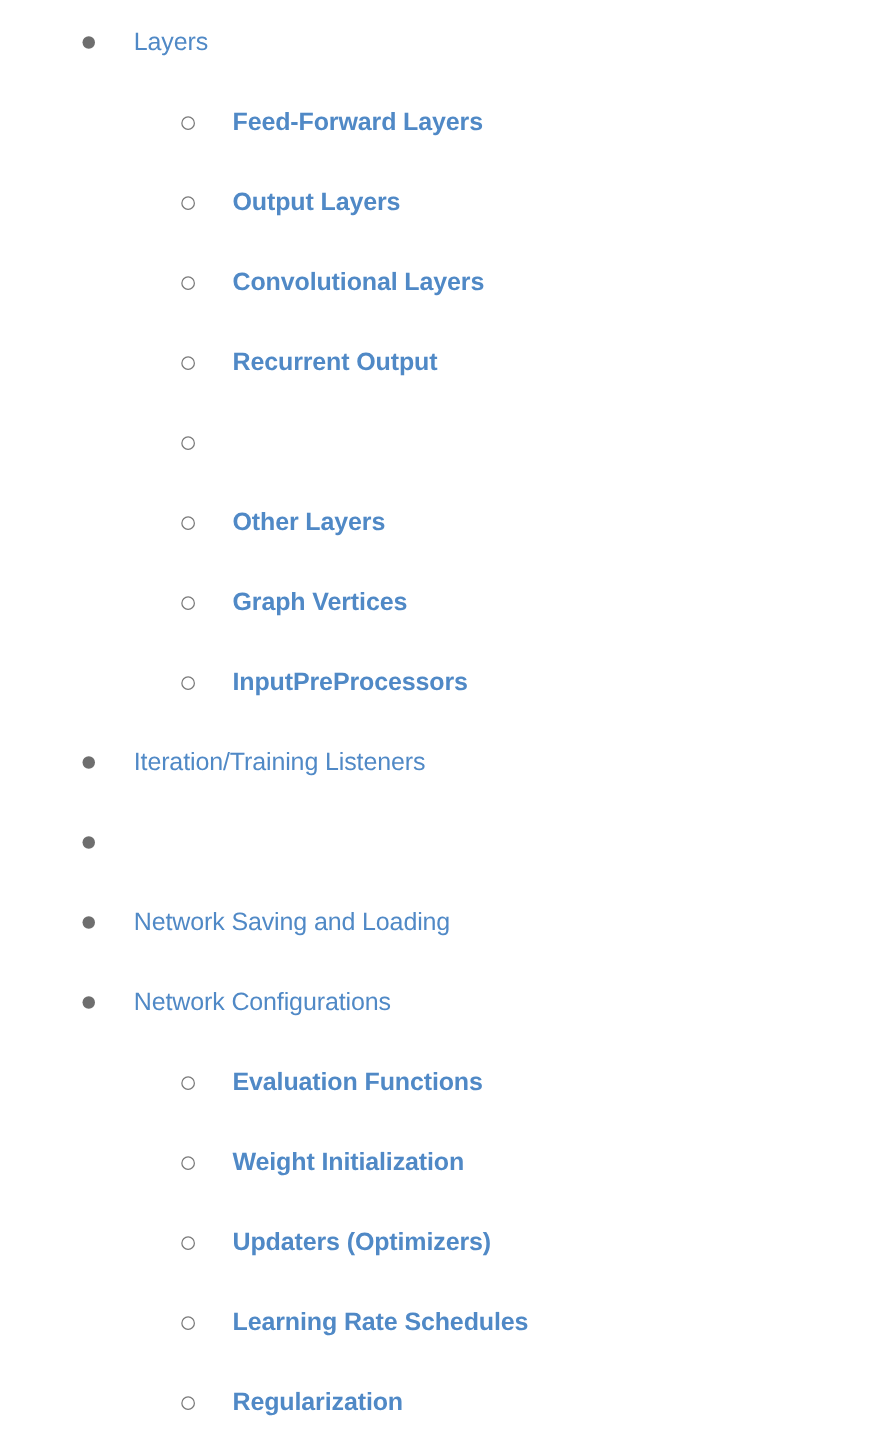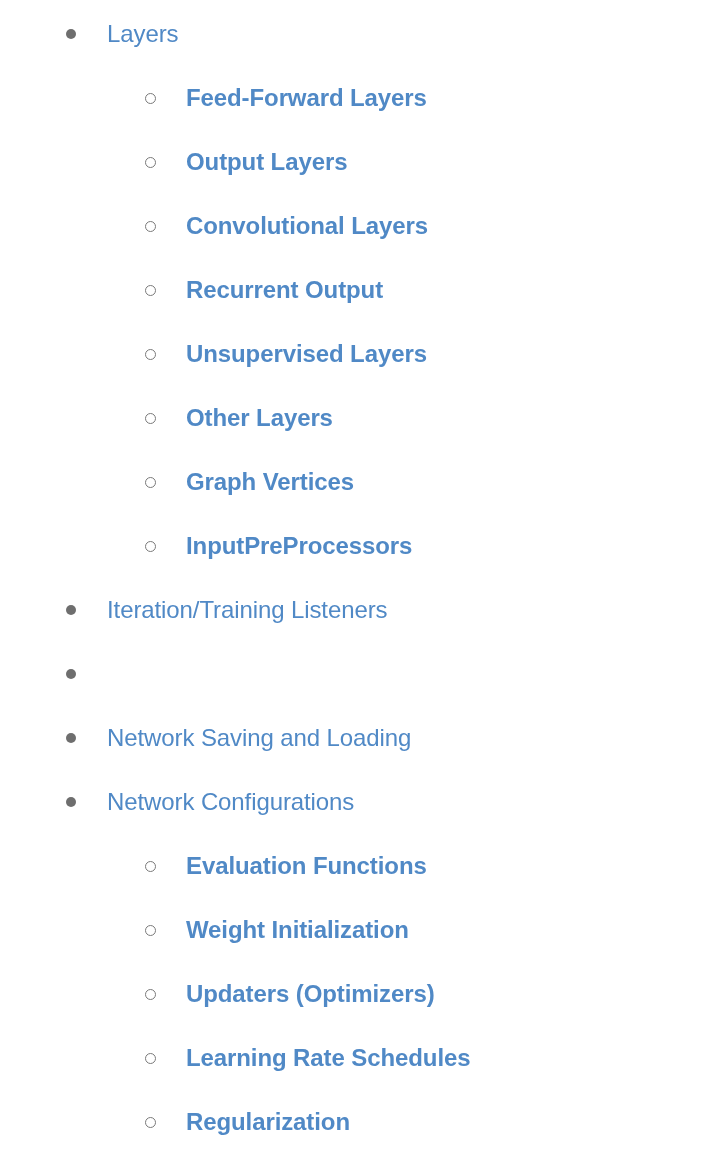--- a/index.html
+++ b/index.html
@@ -61,21 +61,21 @@
     height: 9px;
     margin-top: -5.5px;
     border-radius: 50%;
     border: 1.5px solid #7a7a7a;
     background: transparent;
     box-sizing: content-box;
   }
 
   .toc-link {
     color: #5089c6;
-    font-size: 24px;
+    font-size: 20px;
     letter-spacing: -0.1px;
     text-decoration: none;
     white-space: nowrap;
     display: inline;
     cursor: pointer;
   }
 
   .page {
     padding-top: 2px;
   }
@@ -85,21 +85,21 @@
 
 <div class="page">
   <ul class="toc" id="toc-root">
       <li class="item-l1"><span class="bullet-l1"></span><a class="toc-link">Layers</a></li>
       <li style="list-style: none;">
         <ul class="sublist">
           <li class="item-l2"><span class="bullet-l2"></span><a class="toc-link">Feed-Forward Layers</a></li>
           <li class="item-l2"><span class="bullet-l2"></span><a class="toc-link">Output Layers</a></li>
           <li class="item-l2"><span class="bullet-l2"></span><a class="toc-link">Convolutional Layers</a></li>
           <li class="item-l2"><span class="bullet-l2"></span><a class="toc-link">Recurrent Output</a></li>
-          <li class="item-l2"><span class="bullet-l2"></span><a class="toc-link">Unsupervised Layers</a></li>
+          <li class="item-l2"><span class="bullet-l2"></span></li>
           <li class="item-l2"><span class="bullet-l2"></span><a class="toc-link">Other Layers</a></li>
           <li class="item-l2"><span class="bullet-l2"></span><a class="toc-link">Graph Vertices</a></li>
           <li class="item-l2"><span class="bullet-l2"></span><a class="toc-link">InputPreProcessors</a></li>
         </ul>
       </li>
       <li class="item-l1"><span class="bullet-l1"></span><a class="toc-link">Iteration/Training Listeners</a></li>
       <li class="item-l1"><span class="bullet-l1"></span></li>
       <li class="item-l1"><span class="bullet-l1"></span><a class="toc-link">Network Saving and Loading</a></li>
       <li class="item-l1"><span class="bullet-l1"></span><a class="toc-link">Network Configurations</a></li>
       <li style="list-style: none;">

